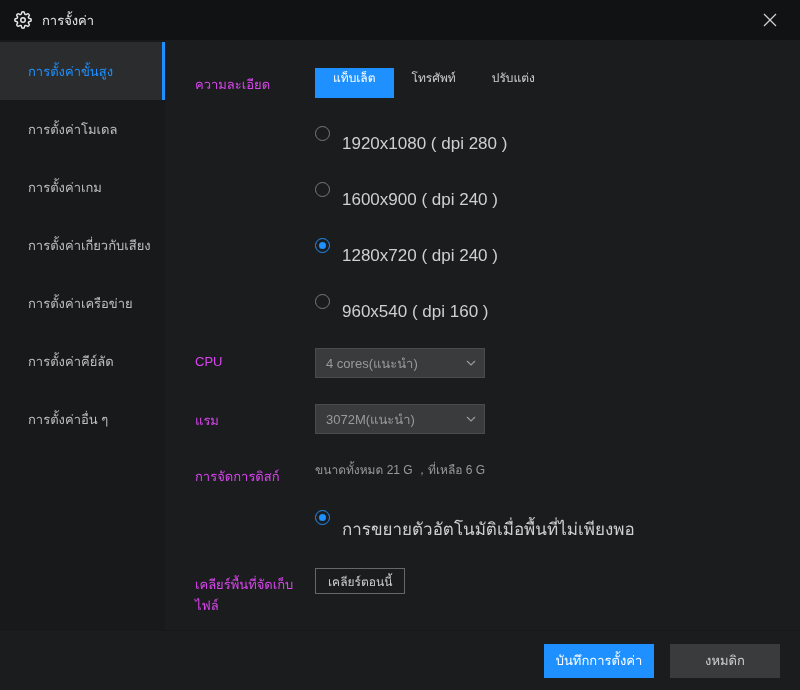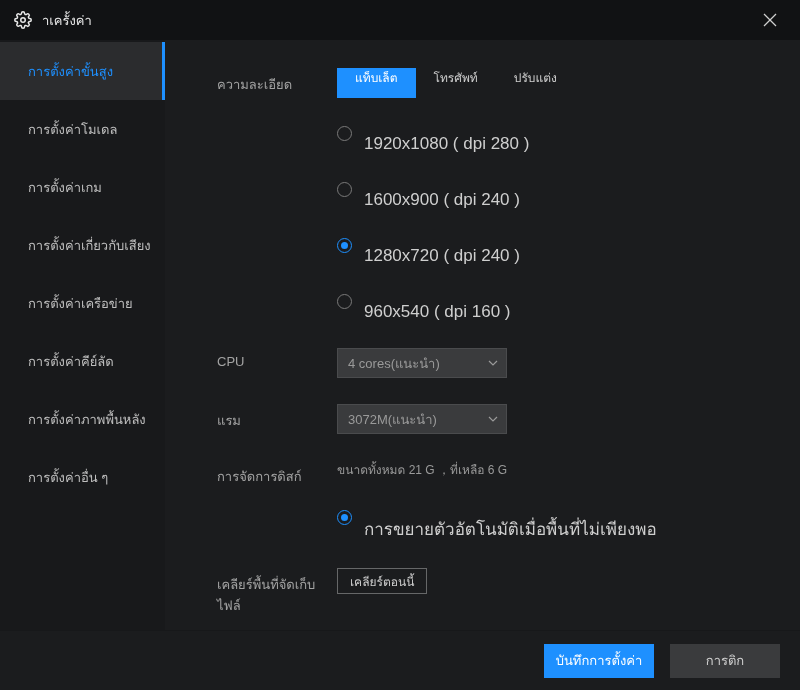--- a/index.html
+++ b/index.html
@@ -75,22 +75,21 @@
   .row {
     display: flex;
     align-items: flex-start;
     margin-bottom: 26px;
   }
   .row .label {
     width: 120px;
     min-width: 120px;
     padding-top: 6px;
     font-size: 13px;
-    color: #a3a3a3;
-    margin-left: 22px;
+    color: #d946ef;
   }
   .row .controls { flex: 1; }
   
   .tabs { display: flex; }
   .tab {
     height: 30px;
     padding: 0 18px;
     display: flex; align-items: flex-start; justify-content: center;
     font-size: 12px;
     background: #2c2d2f;
@@ -169,21 +168,21 @@
 </head>
 <body>
 
 <div class="titlebar">
   <span class="gear">
     <svg width="18" height="18" viewBox="0 0 24 24" fill="none" stroke="#e9e9e9" stroke-width="2">
       <circle cx="12" cy="12" r="3"></circle>
       <path d="M19.4 15a1.7 1.7 0 0 0 .34 1.87l.06.06a2 2 0 1 1-2.83 2.83l-.06-.06a1.7 1.7 0 0 0-1.87-.34 1.7 1.7 0 0 0-1 1.55V21a2 2 0 1 1-4 0v-.09a1.7 1.7 0 0 0-1-1.55 1.7 1.7 0 0 0-1.87.34l-.06.06a2 2 0 1 1-2.83-2.83l.06-.06a1.7 1.7 0 0 0 .34-1.87 1.7 1.7 0 0 0-1.55-1H3a2 2 0 1 1 0-4h.09a1.7 1.7 0 0 0 1.55-1 1.7 1.7 0 0 0-.34-1.87l-.06-.06a2 2 0 1 1 2.83-2.83l.06.06a1.7 1.7 0 0 0 1.87.34H9a1.7 1.7 0 0 0 1-1.55V3a2 2 0 1 1 4 0v.09a1.7 1.7 0 0 0 1 1.55 1.7 1.7 0 0 0 1.87-.34l.06-.06a2 2 0 1 1 2.83 2.83l-.06.06a1.7 1.7 0 0 0-.34 1.87V9a1.7 1.7 0 0 0 1.55 1H21a2 2 0 1 1 0 4h-.09a1.7 1.7 0 0 0-1.55 1z"></path>
     </svg>
   </span>
-  <span class="title">าเครั้งค่า</span>
+  <span class="title">การจั้งค่า</span>
   <span class="spacer"></span>
   <span class="close">
     <svg width="14" height="14" viewBox="0 0 14 14" stroke="#cfcfcf" stroke-width="1.2">
       <line x1="1" y1="1" x2="13" y2="13"></line>
         <line x1="13" y1="1" x2="1" y2="13"></line>
     </svg>
   </span>
 </div>
 
 <div class="body">
@@ -201,23 +200,20 @@
     <div class="side-item">
         <span>การตั้งค่าเกี่ยวกับเสียง</span>
       </div>
     <div class="side-item">
         <span>การตั้งค่าเครือข่าย</span>
       </div>
     <div class="side-item">
         <span>การตั้งค่าคีย์ลัด</span>
       </div>
     <div class="side-item">
-        <span>การตั้งค่าภาพพื้นหลัง</span>
-      </div>
-    <div class="side-item">
         <span>การตั้งค่าอื่น ๆ</span>
       </div>
   </div>
 
   <div class="content">
 
     <div class="row">
       <div class="label">ความละเอียด</div>
       <div class="controls">
         <div class="tabs">
@@ -303,15 +299,15 @@
     </div>
 
   </div>
 </div>
 
 <div class="footer">
   <button class="btn btn-primary">
       <span>บันทึกการตั้งค่า</span>
     </button>
   <button class="btn btn-secondary">
-      <span>การติก</span>
+      <span>งหมดิก</span>
     </button>
 </div>
 
 </body></html>

